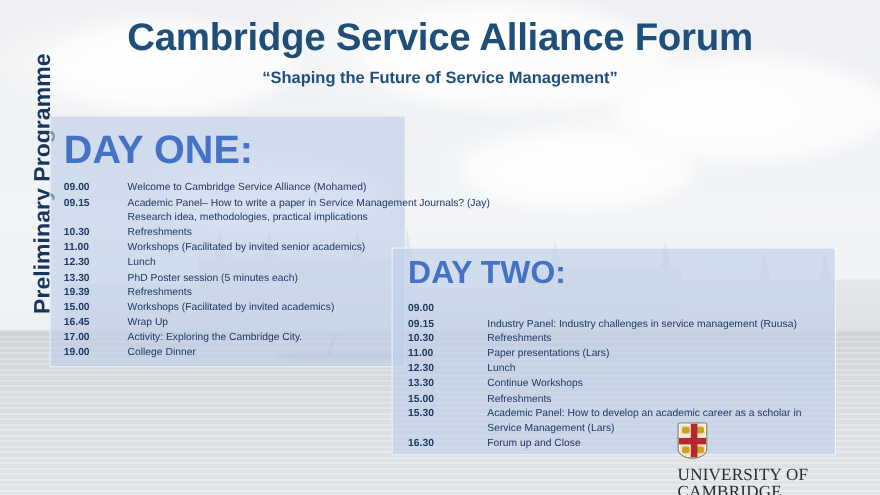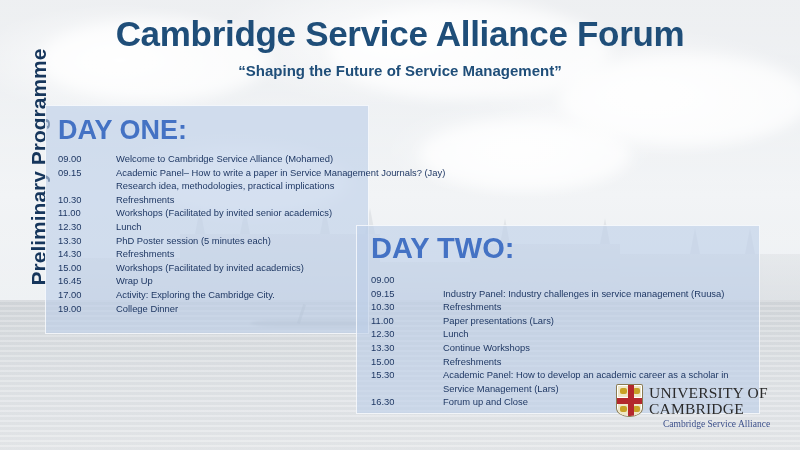--- a/index.html
+++ b/index.html
@@ -111,52 +111,52 @@
     border: 1px solid rgba(255,255,255,.75);
   }
   #panel-day-one { left: 45px; top: 105px; width: 324px; height: 229px; }
   #panel-day-two { left: 356px; top: 225px; width: 404px; height: 189px; }
 
   .panel-heading {
     color: #4472c4;
     font-weight: bold;
     white-space: nowrap;
   }
-  #panel-day-one .panel-heading { font-size: 27px; padding: 9px 0 0 12px; }
+  #panel-day-one .panel-heading { font-size: 36px; padding: 9px 0 0 12px; }
   #panel-day-two .panel-heading { font-size: 29px; padding: 6px 0 0 14px; }
 
   .rows { margin-top: 6px; }
   #panel-day-two .rows { margin-top: 8px; }
 
   .row {
     display: flex;
     align-items: baseline;
     line-height: 13.6px;
     color: #1f3864;
     font-size: 9.4px;
   }
   #panel-day-one .row { padding-left: 12px; }
   #panel-day-two .row { padding-left: 14px; }
 
   .row .time {
     flex: 0 0 auto;
-    font-weight: normal;
+    font-weight: bold;
     font-size: 9.4px;
   }
   #panel-day-one .row .time { width: 58px; }
   #panel-day-two .row .time { width: 72px; }
 
   .row .desc { flex: 1 1 auto; white-space: nowrap; }
   .row.cont .time { visibility: hidden; }
 
   
   .logo {
     position: absolute; left: 616px; top: 384px;
     width: 170px; height: 56px;
-    display: flex; align-items: flex-start; gap: 6px;
+    display: flex; align-items: flex-start; gap: 6px; flex-direction: column;
   }
   .crest {
     position: relative;
     width: 27px; height: 33px;
     flex: 0 0 auto;
     background: #ffffff;
     border-radius: 2px 2px 13px 13px / 2px 2px 9px 9px;
     overflow: hidden;
     border: .5px solid #8a7b52;
   }
@@ -268,21 +268,21 @@
         </div>
         <div class="row">
           <span class="time">12.30</span>
           <span class="desc">Lunch</span>
         </div>
         <div class="row">
           <span class="time">13.30</span>
           <span class="desc">PhD Poster session (5 minutes each)</span>
         </div>
         <div class="row">
-          <span class="time">14.30</span>
+          <span class="time">19.39</span>
           <span class="desc">Refreshments</span>
         </div>
         <div class="row">
           <span class="time">15.00</span>
           <span class="desc">Workshops (Facilitated by invited academics)</span>
         </div>
         <div class="row">
           <span class="time">16.45</span>
           <span class="desc">Wrap Up</span>
         </div>

